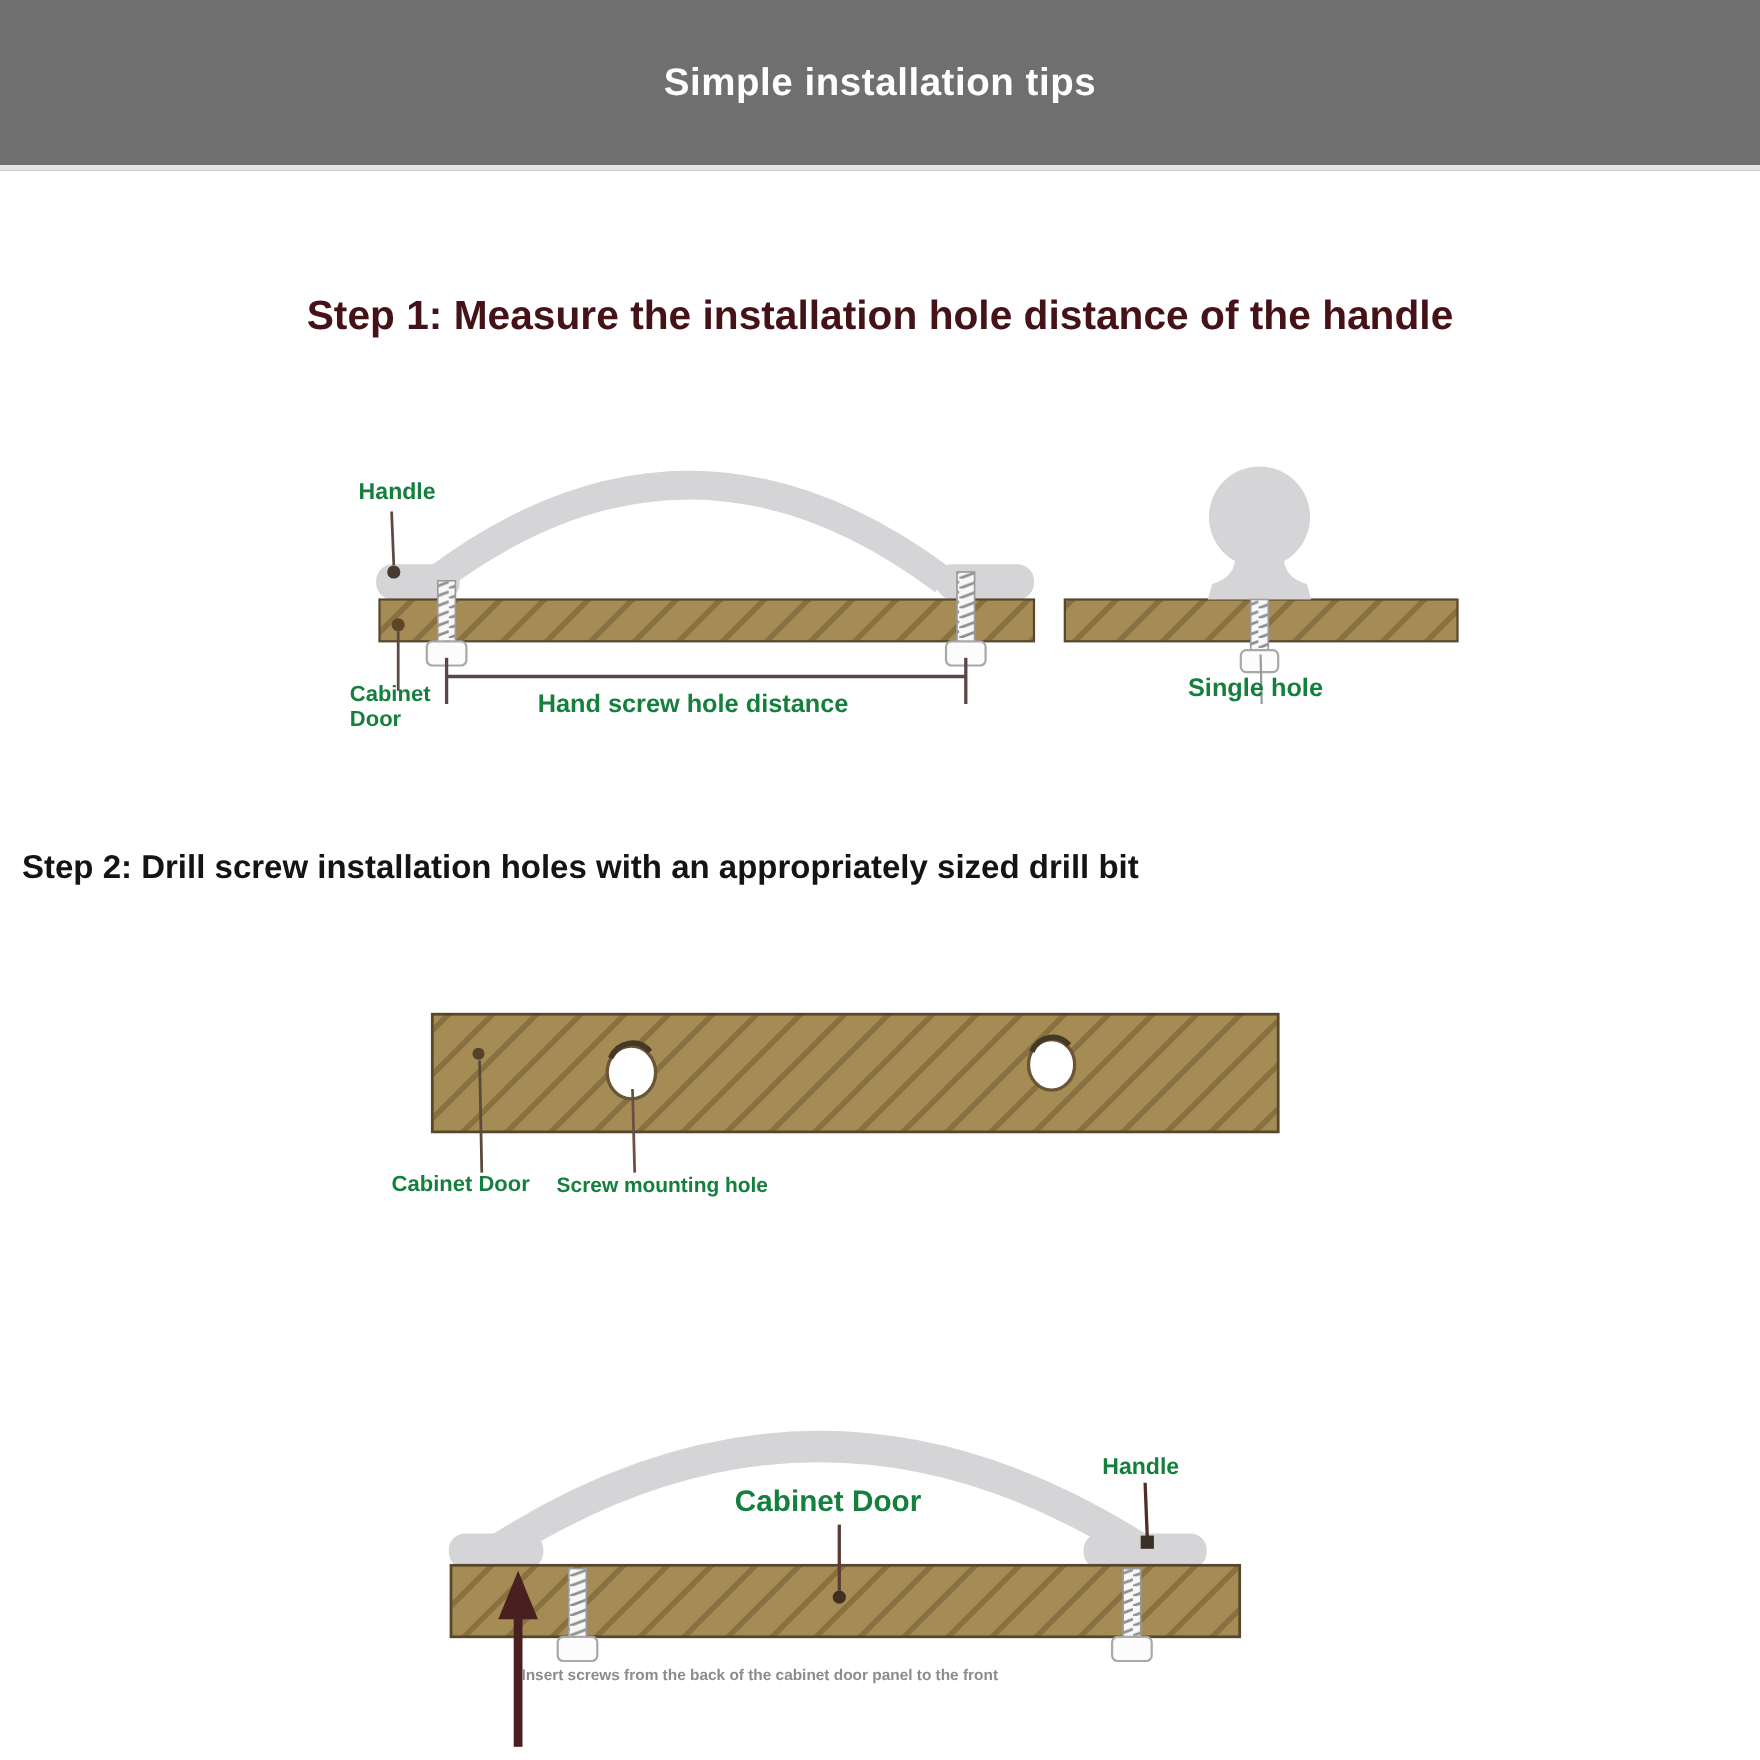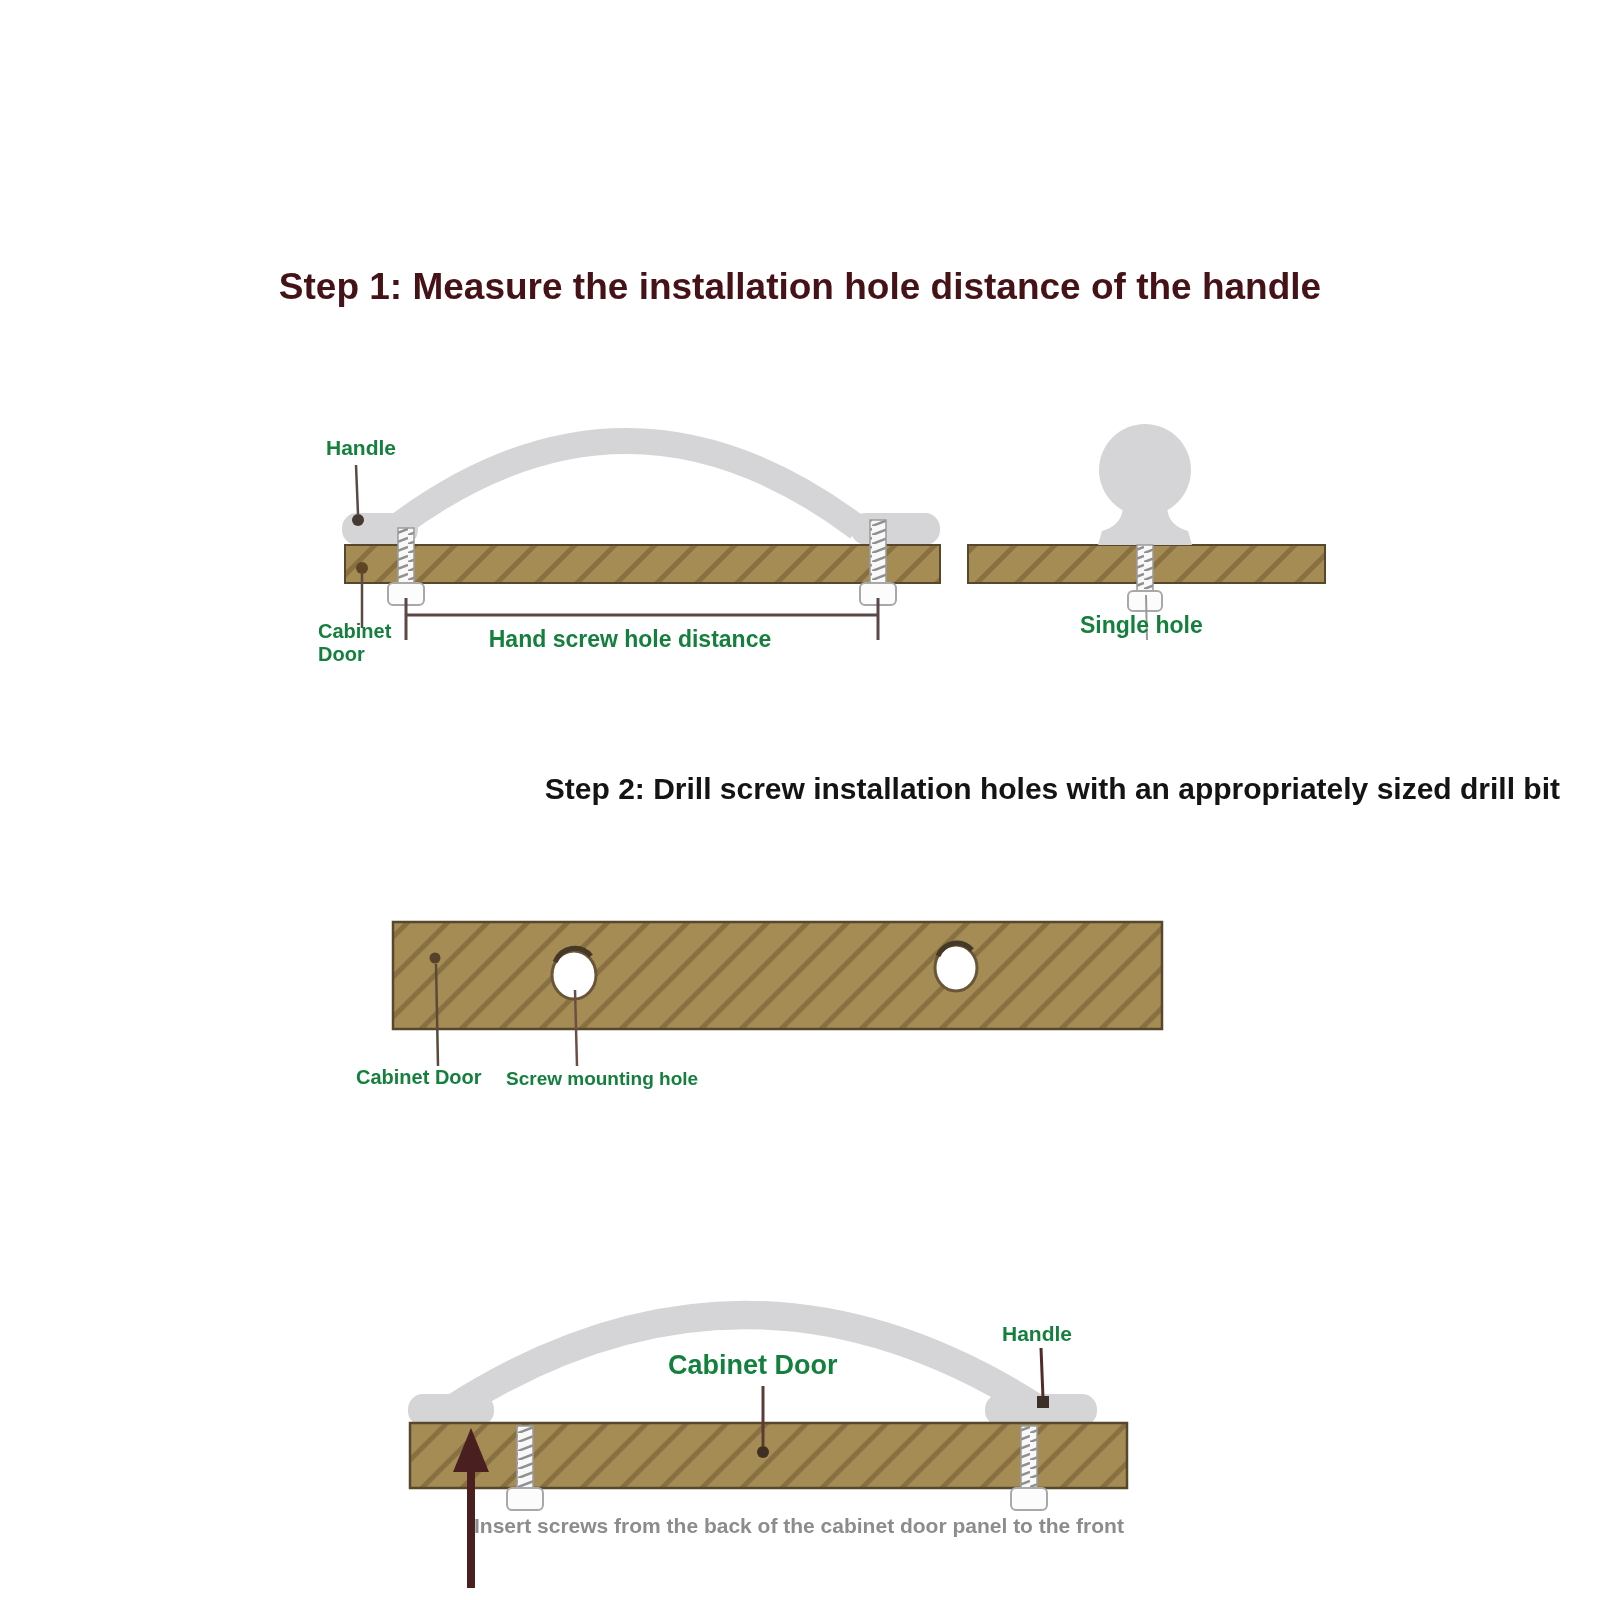--- a/index.html
+++ b/index.html
@@ -8,30 +8,33 @@
     font-family:"Liberation Sans",sans-serif;overflow:hidden;
   }
   .header{
     position:absolute;left:0;top:0;width:1600px;height:150px;
     background:#6f6f6f;border-bottom:5px solid #e4e4e4;
     display:flex;align-items:center;justify-content:center;
   }
   .header h1{margin:0;color:#ffffff;font-size:35px;font-weight:700;letter-spacing:.5px;}
   .step-title{position:absolute;font-weight:700;color:#141414;padding-left:20px;}
   #step1-title{left:0;top:266px;width:1560px;text-align:center;font-size:37px;color:#451317;}
-  #step2-title{left:0;top:772px;width:1540px;text-align:right;font-size:30px;}
+  #step2-title{left:0;top:772px;width:1540px;text-align:left;font-size:30px;}
   #step3-title{left:64px;top:1138px;width:1460px;font-size:36px;line-height:1.18;}
   .diagram{position:absolute;}
   .lbl{position:absolute;font-weight:700;color:#15803d;line-height:1.15;}
 </style>
 </head>
 <body>
 
 <div class="page">
 
+  <div class="header">
+    <h1>Simple installation tips</h1>
+  </div>
 
   <div class="step-title" id="step1-title">Step 1: Measure the installation hole distance of the handle</div>
   <div class="step-title" id="step2-title">Step 2: Drill screw installation holes with an appropriately sized drill bit</div>
 
   <svg class="diagram" style="left:280px;top:400px" width="1100" height="260" viewBox="0 0 1100 260">
     <defs>
       <pattern id="wood" width="40" height="40" patternUnits="userSpaceOnUse">
         <rect width="40" height="40" fill="#a58c55"></rect>
         <path d="M -10 10 L 10 -10 M 0 40 L 40 0 M 30 50 L 50 30" stroke="#887040" stroke-width="5" fill="none"></path>
       </pattern>
@@ -125,15 +128,15 @@
     <rect x="647" y="116" width="12" height="12" fill="#3a3028"></rect>
 
     <g>
       <polygon points="81,148 63,192 99,192" fill="#4a1f1f"></polygon>
       <rect x="77" y="190" width="8" height="118" fill="#4a1f1f"></rect>
     </g>
   </svg>
 
   <div class="lbl" style="left:668px;top:1350px;font-size:27px;">Cabinet Door</div>
   <div class="lbl" style="left:1002px;top:1322px;font-size:21px;">Handle</div>
-  <div class="lbl" style="left:474px;top:1514px;width:680px;font-size:21px;color:#8c8c8c;">Insert screws from the back of the cabinet door panel to the front</div>
+  <div class="lbl" style="left:474px;top:1514px;width:680px;font-size:14px;color:#8c8c8c;">Insert screws from the back of the cabinet door panel to the front</div>
 
 </div>
 
 </body></html>

